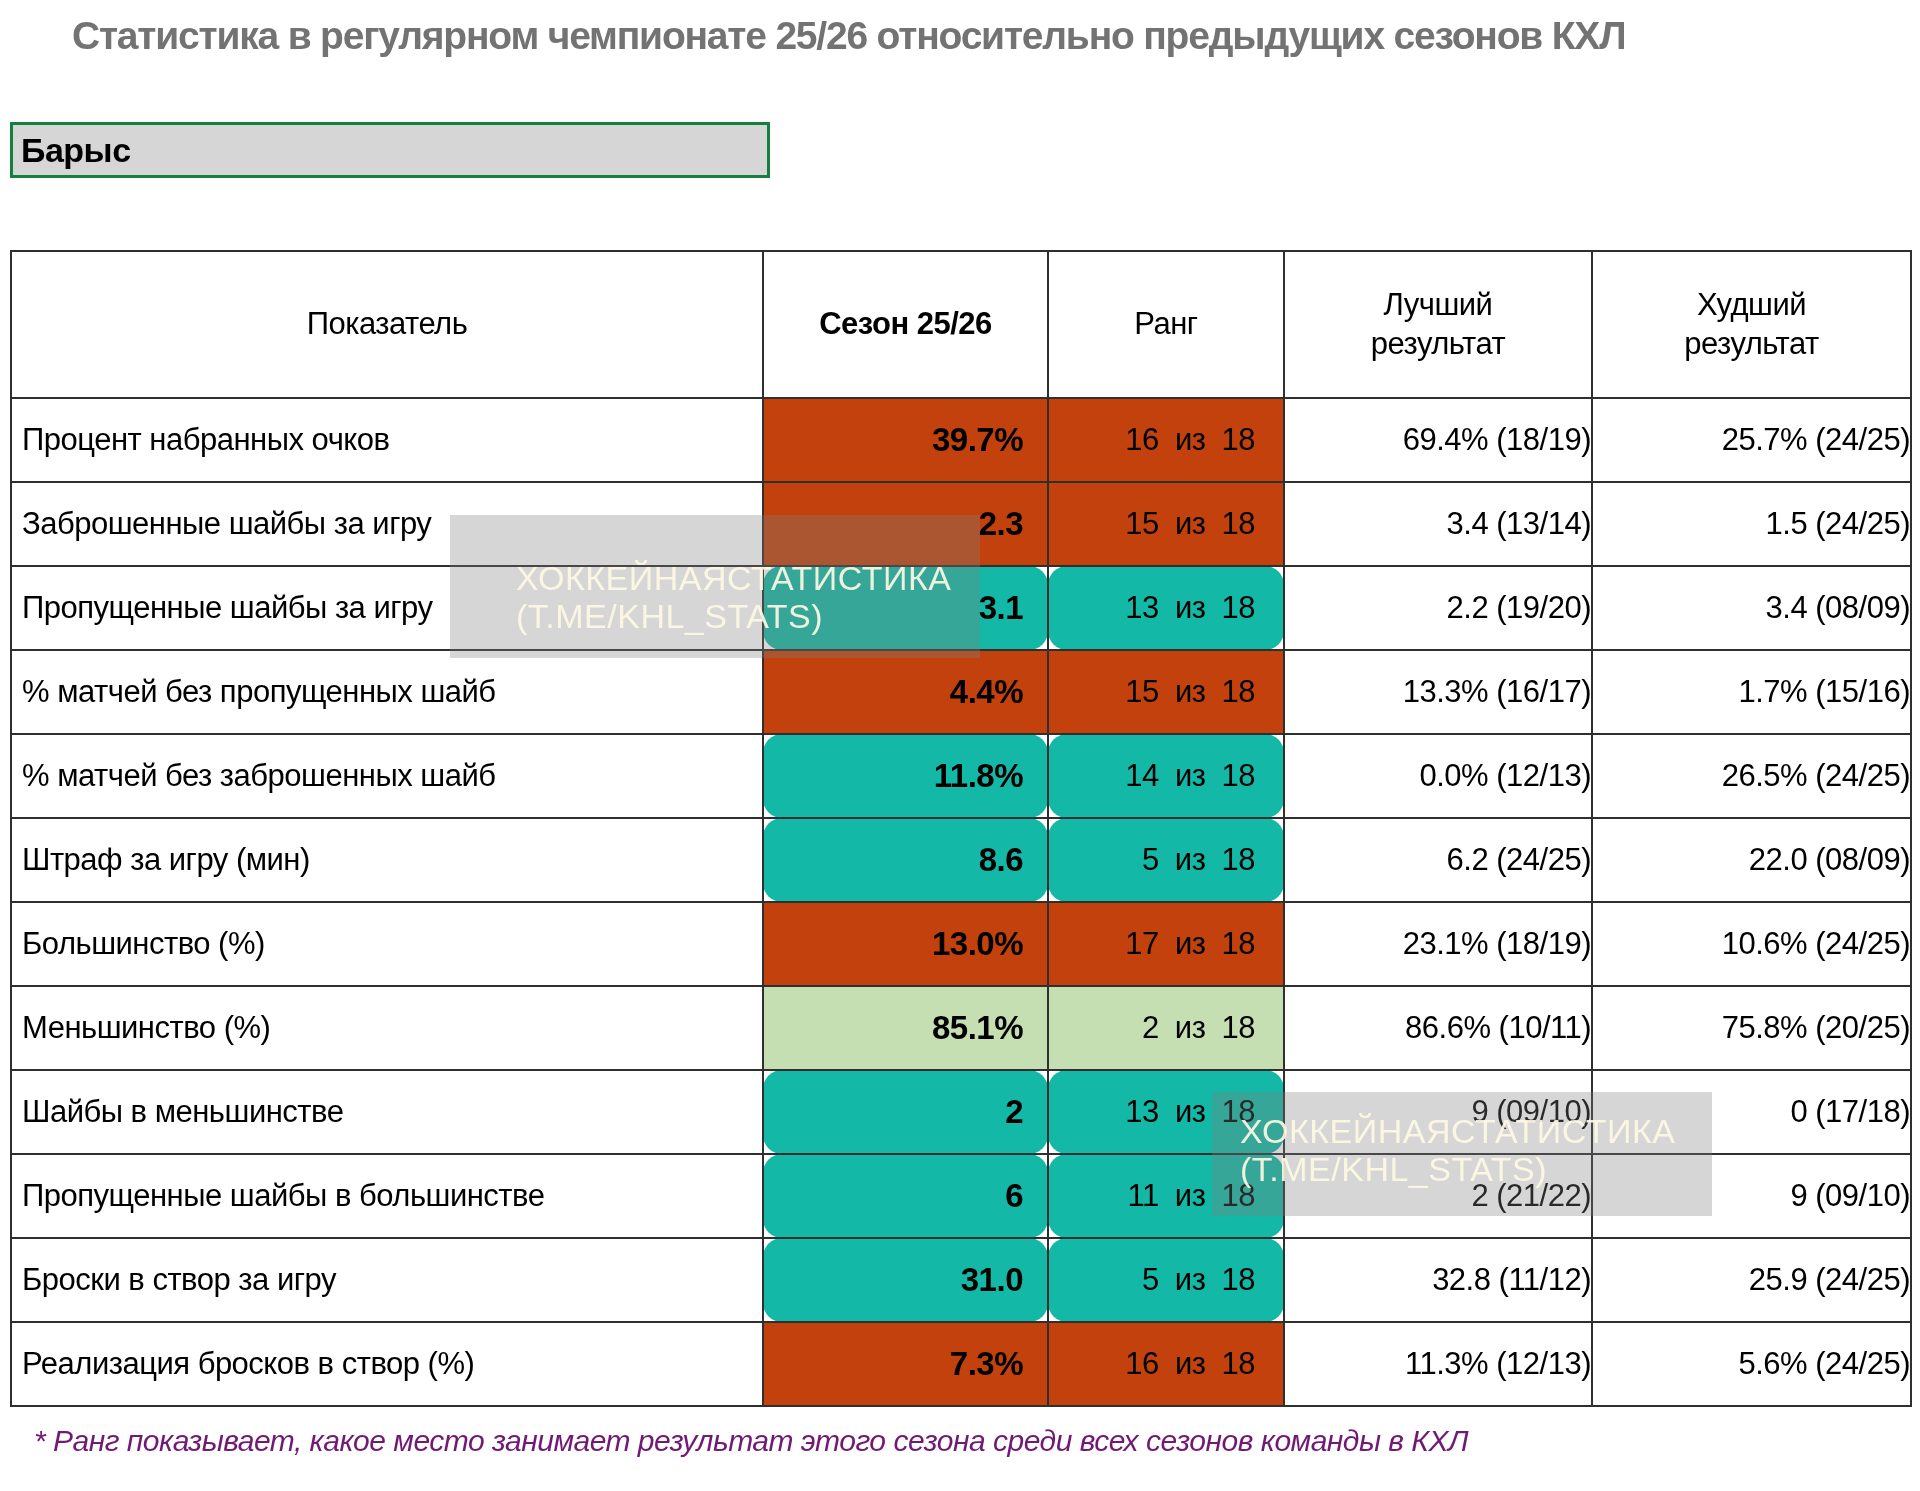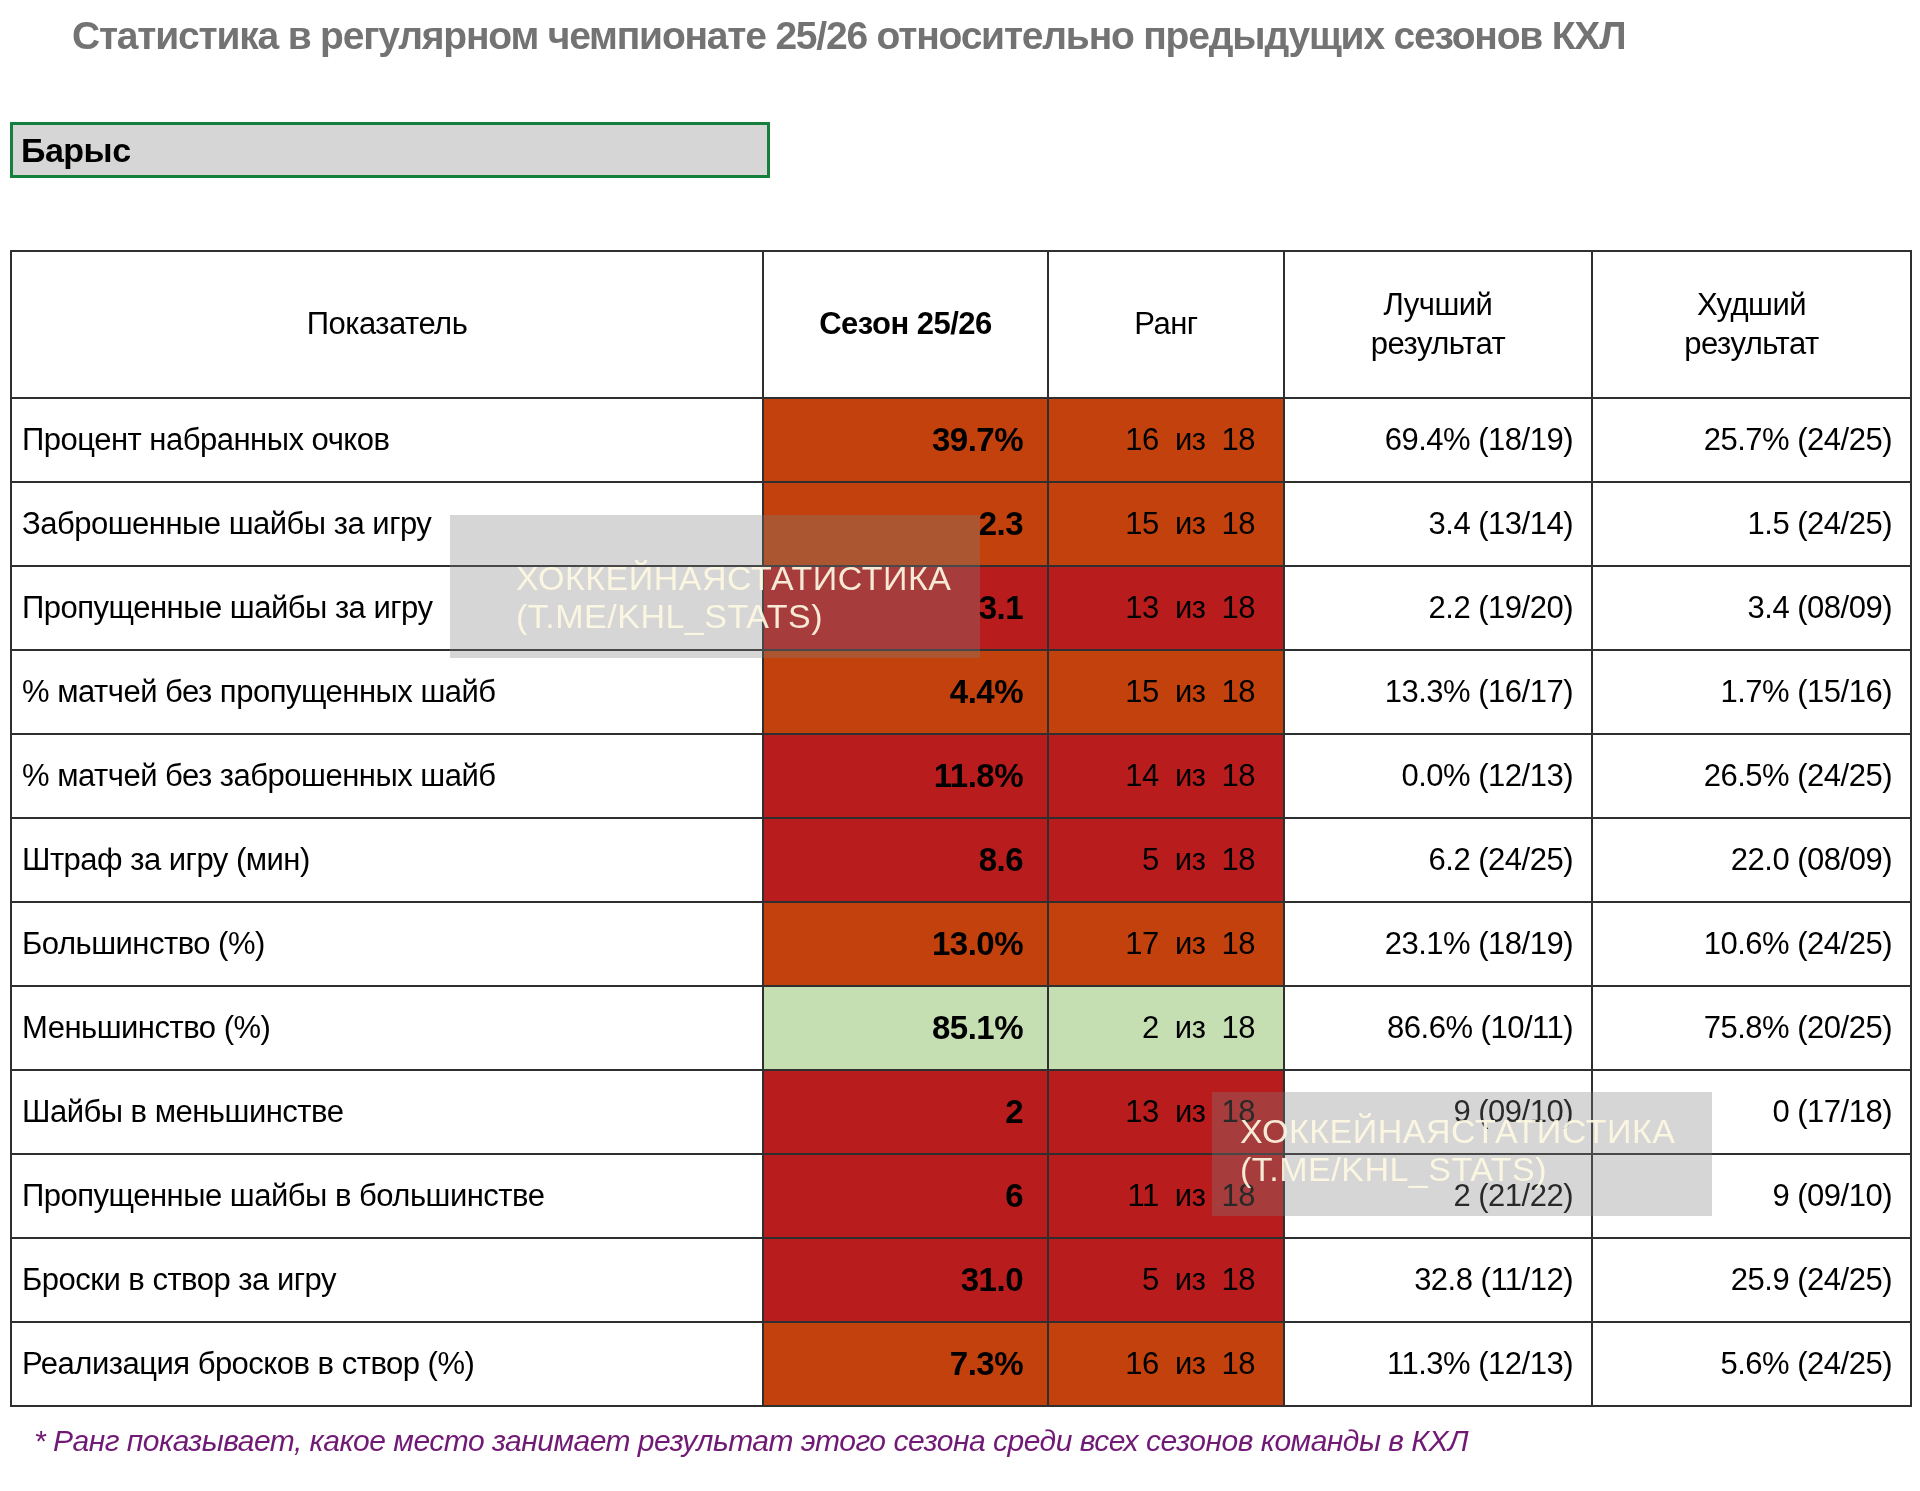--- a/index.html
+++ b/index.html
@@ -42,23 +42,23 @@
   .stats tr.data { height:84px; }
   .stats th {
     font-weight:normal; text-align:center; vertical-align:middle;
     white-space:pre-line; line-height:1.25; background:#ffffff;
   }
   .stats th.season-h { font-weight:bold; }
   .stats td { vertical-align:middle; background:#ffffff; }
   .stats td.ind    { text-align:left;  padding-left:10px; }
   .stats td.season { text-align:right; padding-right:24px; font-weight:bold; font-size:33px; }
   .stats td.rank   { text-align:right; padding-right:28px; word-spacing:8px; }
-  .stats td.best, .stats td.worst { text-align:right; padding-right:18px; }
+  .stats td.best, .stats td.worst { text-align:right; }
   td[data-color="orange"] { background:#c2410c; }
-  td[data-color="yellow"] { background:#b91c1c; }
+  td[data-color="yellow"] { background:#14b8a6;border-radius:19px; }
   td[data-color="green"]  { background:#c5dfb2; }
 
   .footnote {
     position:absolute; left:34px; top:1424px;
     font-size:30px; font-style:italic; color:#701a75;
     letter-spacing:-0.5px; white-space:nowrap;
   }
   .watermark {
     position:absolute;
     background:rgba(128,128,128,0.32);

